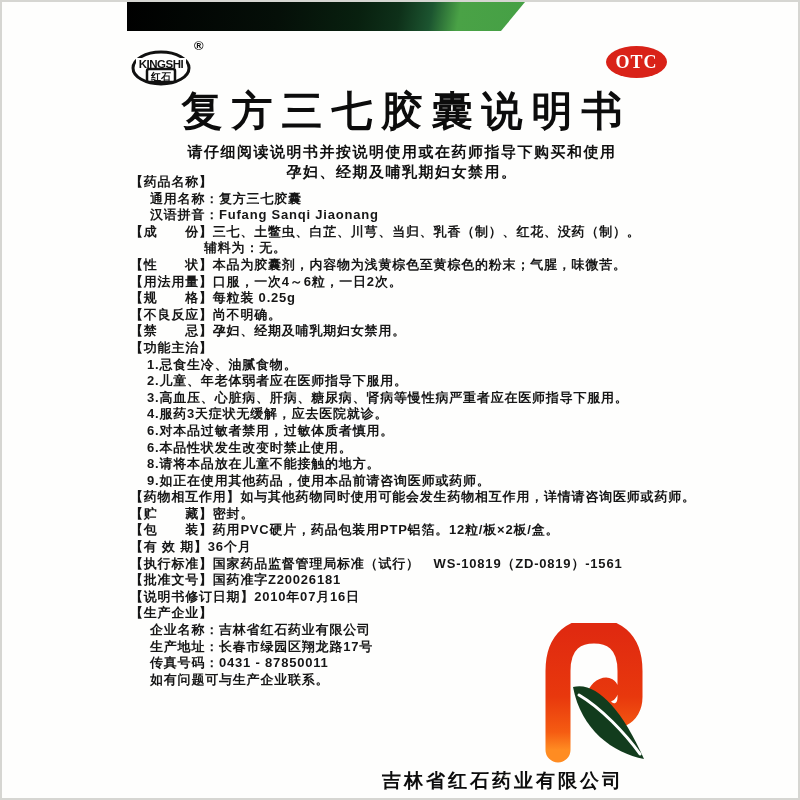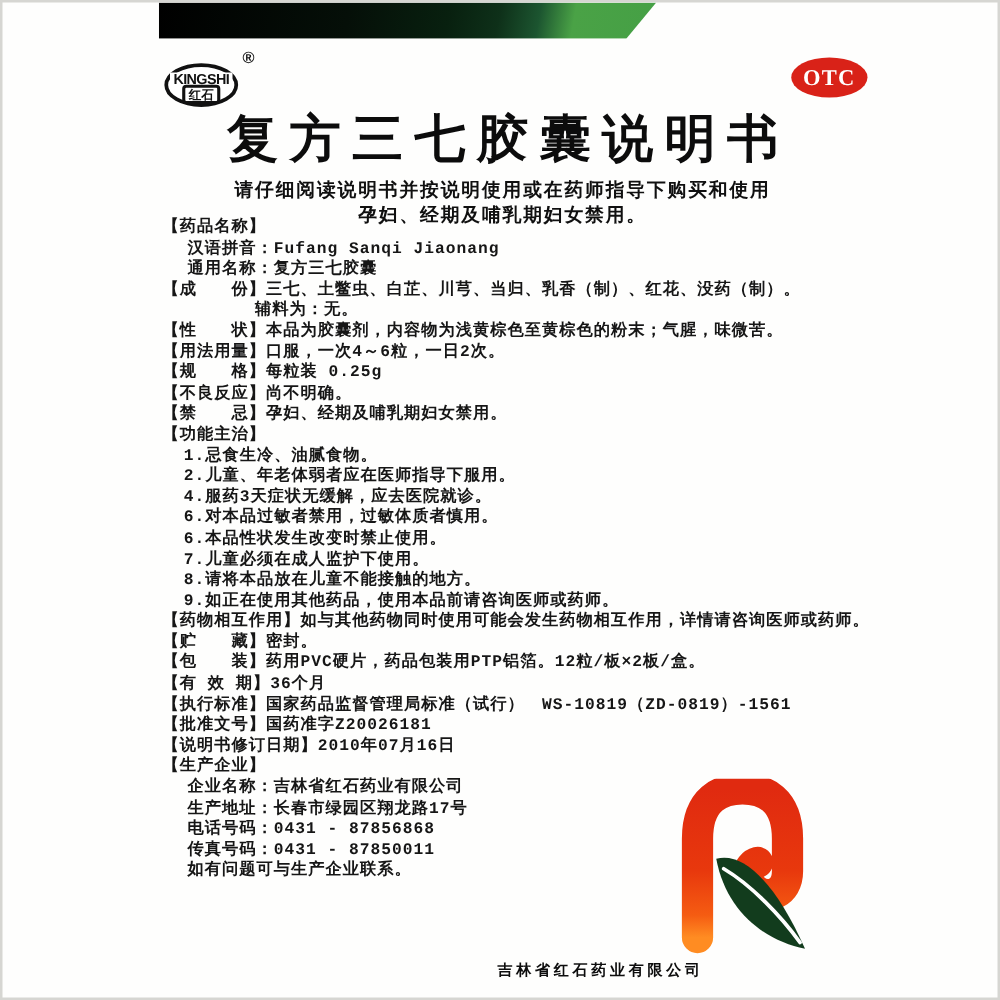--- a/index.html
+++ b/index.html
@@ -11,50 +11,50 @@
   
   .banner{
     position:absolute;left:125px;top:0;width:398px;height:29px;
     background:linear-gradient(100deg,#000000 0%,#050f08 38%,#08200f 58%,#0e3019 68%,#1c5530 76%,var(--banner_green,#4aa246) 83%,#45a045 100%);
     clip-path:polygon(0 0,100% 0,calc(100% - 24px) 100%,0 100%);
   }
   
   .logo{position:absolute;left:126px;top:36px;width:84px;height:56px;}
   
   .otc{
-    position:absolute;left:631px;top:44px;width:61px;height:32px;
+    position:absolute;left:604px;top:44px;width:61px;height:32px;
     background:var(--otc_red,#d92218);border-radius:50%;
     color:#fff;font-family:"Liberation Serif",serif;font-size:18px;font-weight:bold;
     display:flex;align-items:center;justify-content:center;letter-spacing:1px;
   }
   .title{
     position:absolute;top:82px;left:0;width:800px;text-align:center;
     font-size:41px;font-weight:bold;letter-spacing:9px;padding-left:9px;box-sizing:border-box;
     color:#0c0c0c;white-space:nowrap;
   }
   .warn{
     position:absolute;left:0;width:800px;text-align:center;
     font-weight:bold;font-size:15px;letter-spacing:1.5px;white-space:nowrap;color:#101010;
   }
   .warn1{top:141px;}
   .warn2{top:161px;}
   
-  .content{position:absolute;left:128px;top:172px;width:665px;font-family:Liberation Mono, monospace;}
+  .content{position:absolute;left:128px;top:172px;width:665px;}
   .line{
     font-size:13px;font-weight:bold;line-height:16.6px;height:16.6px;
     letter-spacing:0.8px;white-space:nowrap;color:#161616;
   }
   .line.sub{padding-left:20px;}
   .line.sub2{padding-left:74px;}
   .line.note{padding-left:17px;}
   
   .rlogo{position:absolute;left:541px;top:621px;width:106px;height:142px;}
   .footer-company{
-    position:absolute;left:396px;top:766px;
-    font-family:"Liberation Serif",serif;font-weight:bold;font-size:12px;
+    position:absolute;left:380px;top:766px;
+    font-family:"Liberation Serif",serif;font-weight:bold;font-size:19px;
     letter-spacing:3px;color:#0d0d0d;white-space:nowrap;
   }
 </style>
 </head>
 <body>
 
 <div class="page">
 
   <div class="banner"></div>
 
@@ -70,49 +70,48 @@
   </div>
 
   <div class="otc">OTC</div>
 
   <div class="title">复方三七胶囊说明书</div>
   <div class="warn warn1">请仔细阅读说明书并按说明使用或在药师指导下购买和使用</div>
   <div class="warn warn2">孕妇、经期及哺乳期妇女禁用。</div>
 
   <div class="content">
       <div class="line label">【药品名称】</div>
+      <div class="line sub">通用名称：复方三七胶囊</div>
       <div class="line sub">汉语拼音：Fufang Sanqi Jiaonang</div>
-      <div class="line sub">通用名称：复方三七胶囊</div>
       <div class="line label">【成　　份】三七、土鳖虫、白芷、川芎、当归、乳香（制）、红花、没药（制）。</div>
       <div class="line sub2">辅料为：无。</div>
       <div class="line label">【性　　状】本品为胶囊剂，内容物为浅黄棕色至黄棕色的粉末；气腥，味微苦。</div>
       <div class="line label">【用法用量】口服，一次4～6粒，一日2次。</div>
       <div class="line label">【规　　格】每粒装 0.25g</div>
       <div class="line label">【不良反应】尚不明确。</div>
       <div class="line label">【禁　　忌】孕妇、经期及哺乳期妇女禁用。</div>
       <div class="line label">【功能主治】</div>
       <div class="line note">1.忌食生冷、油腻食物。</div>
       <div class="line note">2.儿童、年老体弱者应在医师指导下服用。</div>
+      <div class="line note">3.高血压、心脏病、肝病、糖尿病、肾病等慢性病严重者应在医师指导下服用。</div>
       <div class="line note">4.服药3天症状无缓解，应去医院就诊。</div>
       <div class="line note">6.对本品过敏者禁用，过敏体质者慎用。</div>
       <div class="line note">6.本品性状发生改变时禁止使用。</div>
-      <div class="line note">7.儿童必须在成人监护下使用。</div>
       <div class="line note">8.请将本品放在儿童不能接触的地方。</div>
       <div class="line note">9.如正在使用其他药品，使用本品前请咨询医师或药师。</div>
       <div class="line label">【药物相互作用】如与其他药物同时使用可能会发生药物相互作用，详情请咨询医师或药师。</div>
       <div class="line label">【贮　　藏】密封。</div>
       <div class="line label">【包　　装】药用PVC硬片，药品包装用PTP铝箔。12粒/板×2板/盒。</div>
       <div class="line label">【有 效 期】36个月</div>
       <div class="line label">【执行标准】国家药品监督管理局标准（试行）　WS-10819（ZD-0819）-1561</div>
       <div class="line label">【批准文号】国药准字Z20026181</div>
       <div class="line label">【说明书修订日期】2010年07月16日</div>
       <div class="line label">【生产企业】</div>
       <div class="line sub">企业名称：吉林省红石药业有限公司</div>
       <div class="line sub">生产地址：长春市绿园区翔龙路17号</div>
-      <div class="line sub">电话号码：0431 - 87856868</div>
       <div class="line sub">传真号码：0431 - 87850011</div>
       <div class="line sub">如有问题可与生产企业联系。</div>
     </div>
 
   <div class="rlogo">
     <svg width="106" height="142" viewBox="0 0 106 142">
       <defs>
         <linearGradient id="rg" x1="0" y1="0" x2="0" y2="1">
           <stop offset="0%" stop-color="#e02a10"></stop>
           <stop offset="55%" stop-color="#e8380d"></stop>

